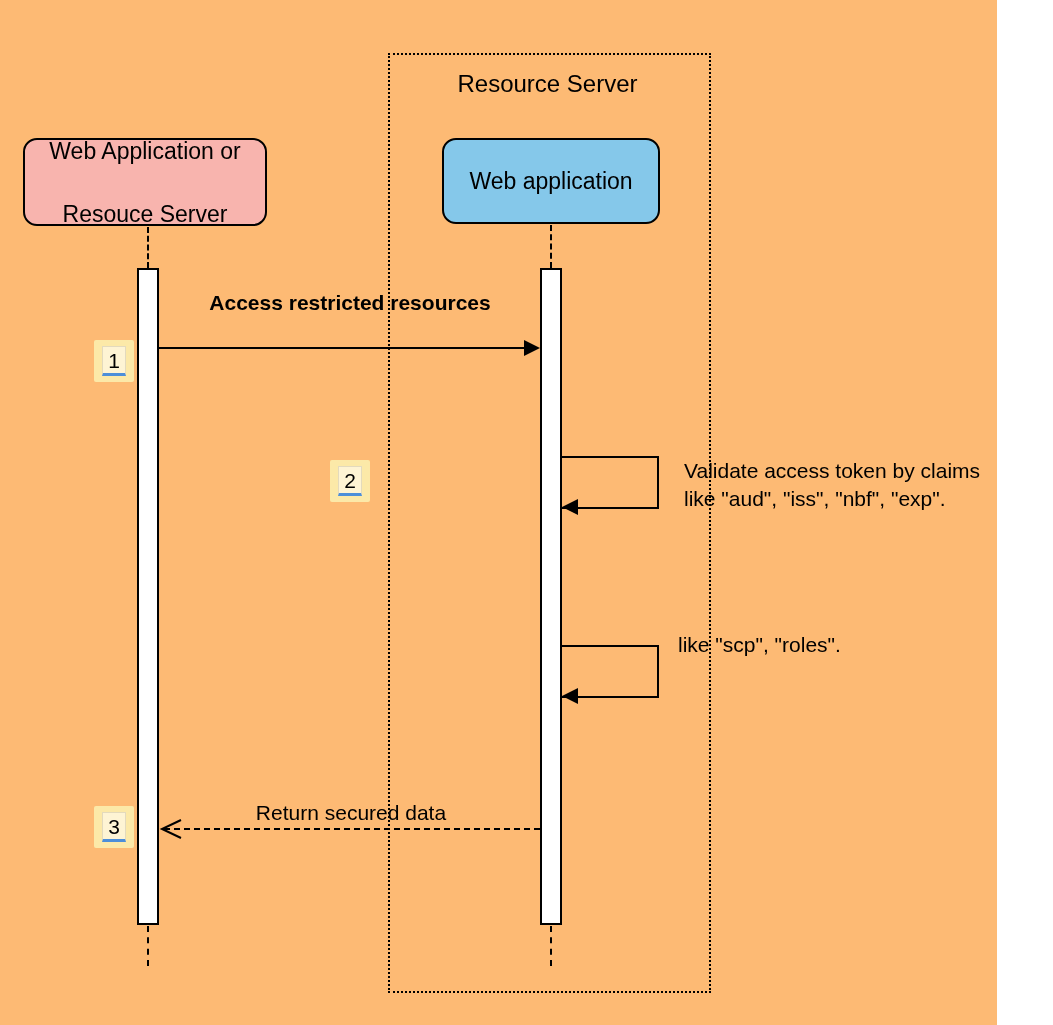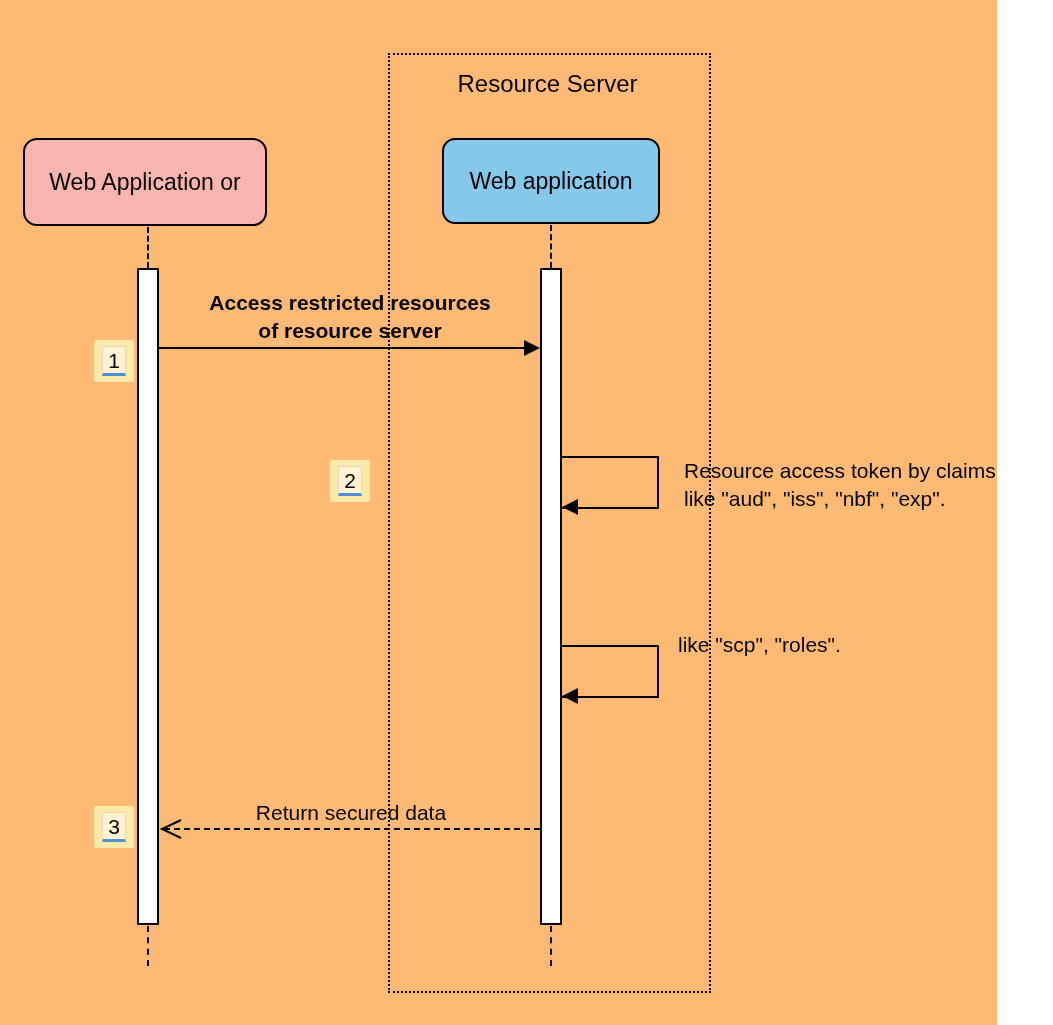--- a/index.html
+++ b/index.html
@@ -11,21 +11,21 @@
   
   .boundary{border:2px dotted #000;background:transparent;}
   .boundary-label{font-size:24px;text-align:center;color:#000;}
   
   .actor{
     border:2px solid #000;border-radius:14px;display:flex;flex-direction:column;
     align-items:center;justify-content:center;font-size:23px;line-height:30px;text-align:center;
     box-sizing:border-box;
   }
   .actor.left{background:var(--actor-left-fill,#F8B4AE);gap:33px;}
-  .actor.right{background:var(--actor-right-fill,#85C8EA);border-radius:13px;}
+  .actor.right{background:var(--actor-right-fill,#85C8EA);}
   
   .lifeline{border-left:2px dashed #000;width:0;}
   .activation{background:#fff;border:2px solid #000;box-sizing:border-box;width:22px;}
   
   .msg-text{font-size:21px;line-height:28px;}
   .center{text-align:center;}
   
   .hline{height:0;border-top:2px solid #000;}
   .hline.dashed{border-top-style:dashed;}
   .tri-right{width:0;height:0;border-top:8px solid transparent;border-bottom:8px solid transparent;border-left:16px solid #000;}
@@ -46,51 +46,51 @@
 </head>
 <body>
 
 <div id="canvas">
 
   <div class="abs boundary" style="left:388px;top:53px;width:319px;height:936px;"></div>
   <div class="abs boundary-label" style="left:388px;top:70px;width:319px;">Resource Server</div>
 
   <div class="abs actor left" style="left:23px;top:138px;width:244px;height:88px;">
     <div>Web Application or</div>
+    <div>Resouce Server</div>
   </div>
 
   <div class="abs actor right" style="left:442px;top:138px;width:218px;height:86px;">
     <div>Web application</div>
   </div>
 
   <div class="abs lifeline" style="left:147px;top:227px;height:41px;"></div>
   <div class="abs lifeline" style="left:550px;top:225px;height:43px;"></div>
   <div class="abs lifeline" style="left:147px;top:926px;height:40px;"></div>
   <div class="abs lifeline" style="left:550px;top:926px;height:40px;"></div>
 
   <div class="abs activation" style="left:137px;top:268px;height:657px;"></div>
   <div class="abs activation" style="left:540px;top:268px;height:657px;"></div>
 
   <div class="abs msg-text center" style="left:160px;top:289px;width:380px;font-weight:bold;">
     <div>Access restricted resources</div>
-    <div>of resource server</div>
   </div>
   <div class="abs hline" style="left:159px;top:347px;width:367px;"></div>
   <div class="abs tri-right" style="left:524px;top:340px;"></div>
   <div class="abs badge" style="left:94px;top:340px;">
     <span class="badge-inner">1</span>
   </div>
 
   <div class="abs badge" style="left:330px;top:460px;">
     <span class="badge-inner">2</span>
   </div>
   <div class="abs selfloop" style="left:562px;top:456px;width:97px;height:53px;"></div>
   <div class="abs tri-left" style="left:562px;top:499px;"></div>
   <div class="abs msg-text" style="left:684px;top:457px;width:360px;">
-    <div>Resource access token by claims</div>
+    <div>Validate access token by claims</div>
     <div>like "aud", "iss", "nbf", "exp".</div>
   </div>
 
   <div class="abs selfloop" style="left:562px;top:645px;width:97px;height:53px;"></div>
   <div class="abs tri-left" style="left:562px;top:688px;"></div>
   <div class="abs msg-text" style="left:678px;top:631px;width:370px;">
     <div>like "scp", "roles".</div>
   </div>
 
   <div class="abs msg-text center" style="left:162px;top:799px;width:378px;">

